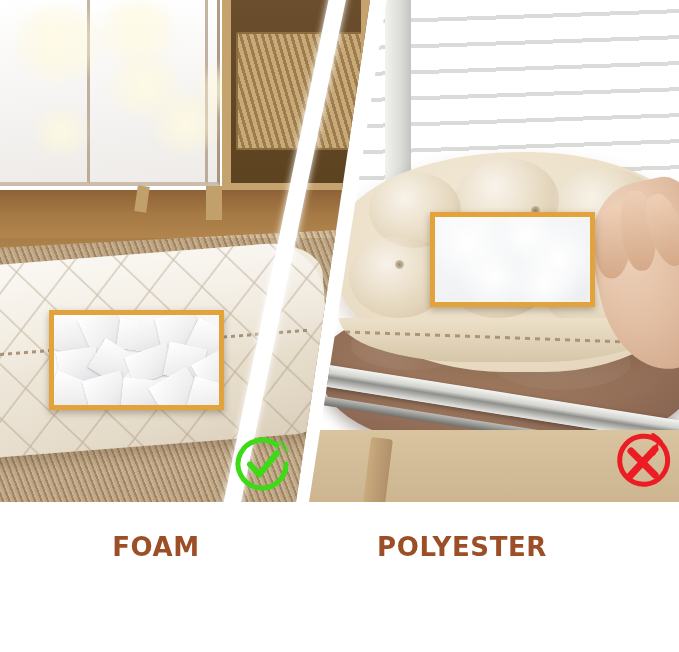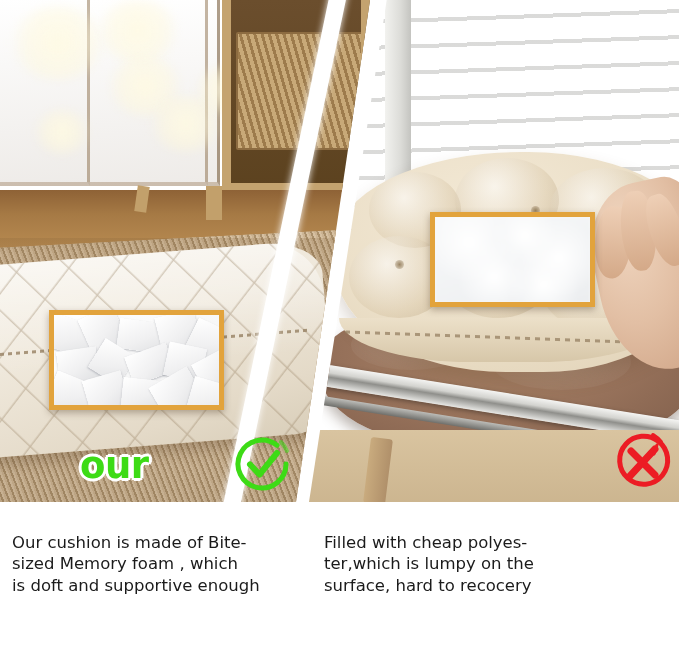--- a/index.html
+++ b/index.html
@@ -445,46 +445,41 @@
 
       <div class="callout" style="left:121px; top:212px; width:165px; height:95px;">
         <div class="fiber-fluff"></div>
       </div>
     </div>
 
     <div class="divider">
       <div class="divider-bar"></div>
     </div>
 
-    <div class="tag-our">our</div>
 
     <svg class="mark-check" viewBox="0 0 62 62">
       <path d="M55 31a24 24 0 1 1-9-18.7" fill="none" stroke="#3ddb16" stroke-width="5" stroke-linecap="round"></path>
       <path d="M50 9c4 4 6 9 6 9" fill="none" stroke="#3ddb16" stroke-width="4" stroke-linecap="round" opacity=".55"></path>
       <path d="M19 31.5l9.5 10L46 20" fill="none" stroke="#3ddb16" stroke-width="6" stroke-linecap="round" stroke-linejoin="round"></path>
     </svg>
 
 
     <svg class="mark-cross" viewBox="0 0 62 62">
       <path d="M47 10a24 24 0 1 1-32 3 24 24 0 0 1 32-3z" fill="none" stroke="#ec1c24" stroke-width="5" stroke-linecap="round"></path>
       <path d="M42 4c5 3 8 7 8 7" fill="none" stroke="#ec1c24" stroke-width="4" stroke-linecap="round"></path>
       <path d="M20 20L44 44" fill="none" stroke="#ec1c24" stroke-width="7" stroke-linecap="round"></path>
       <path d="M44 18L19 45" fill="none" stroke="#ec1c24" stroke-width="7" stroke-linecap="round"></path>
       <path d="M46 14l-3 9" fill="none" stroke="#ec1c24" stroke-width="3" stroke-linecap="round"></path>
     </svg>
   </div>
 
   <div class="info-panel">
     <div class="col left">
-      <div class="col-body">Our cushion is made of  Bite-
-sized Memory foam , which
-is doft and supportive enough</div>
+      <div class="col-title">FOAM</div>
     </div>
 
 
     <div class="col right">
-      <div class="col-body">Filled with cheap polyes-
-ter,which is lumpy on the
-surface, hard to recocery</div>
+      <div class="col-title">POLYESTER</div>
     </div>
   </div>
 
 </div>
 
 </body></html>

